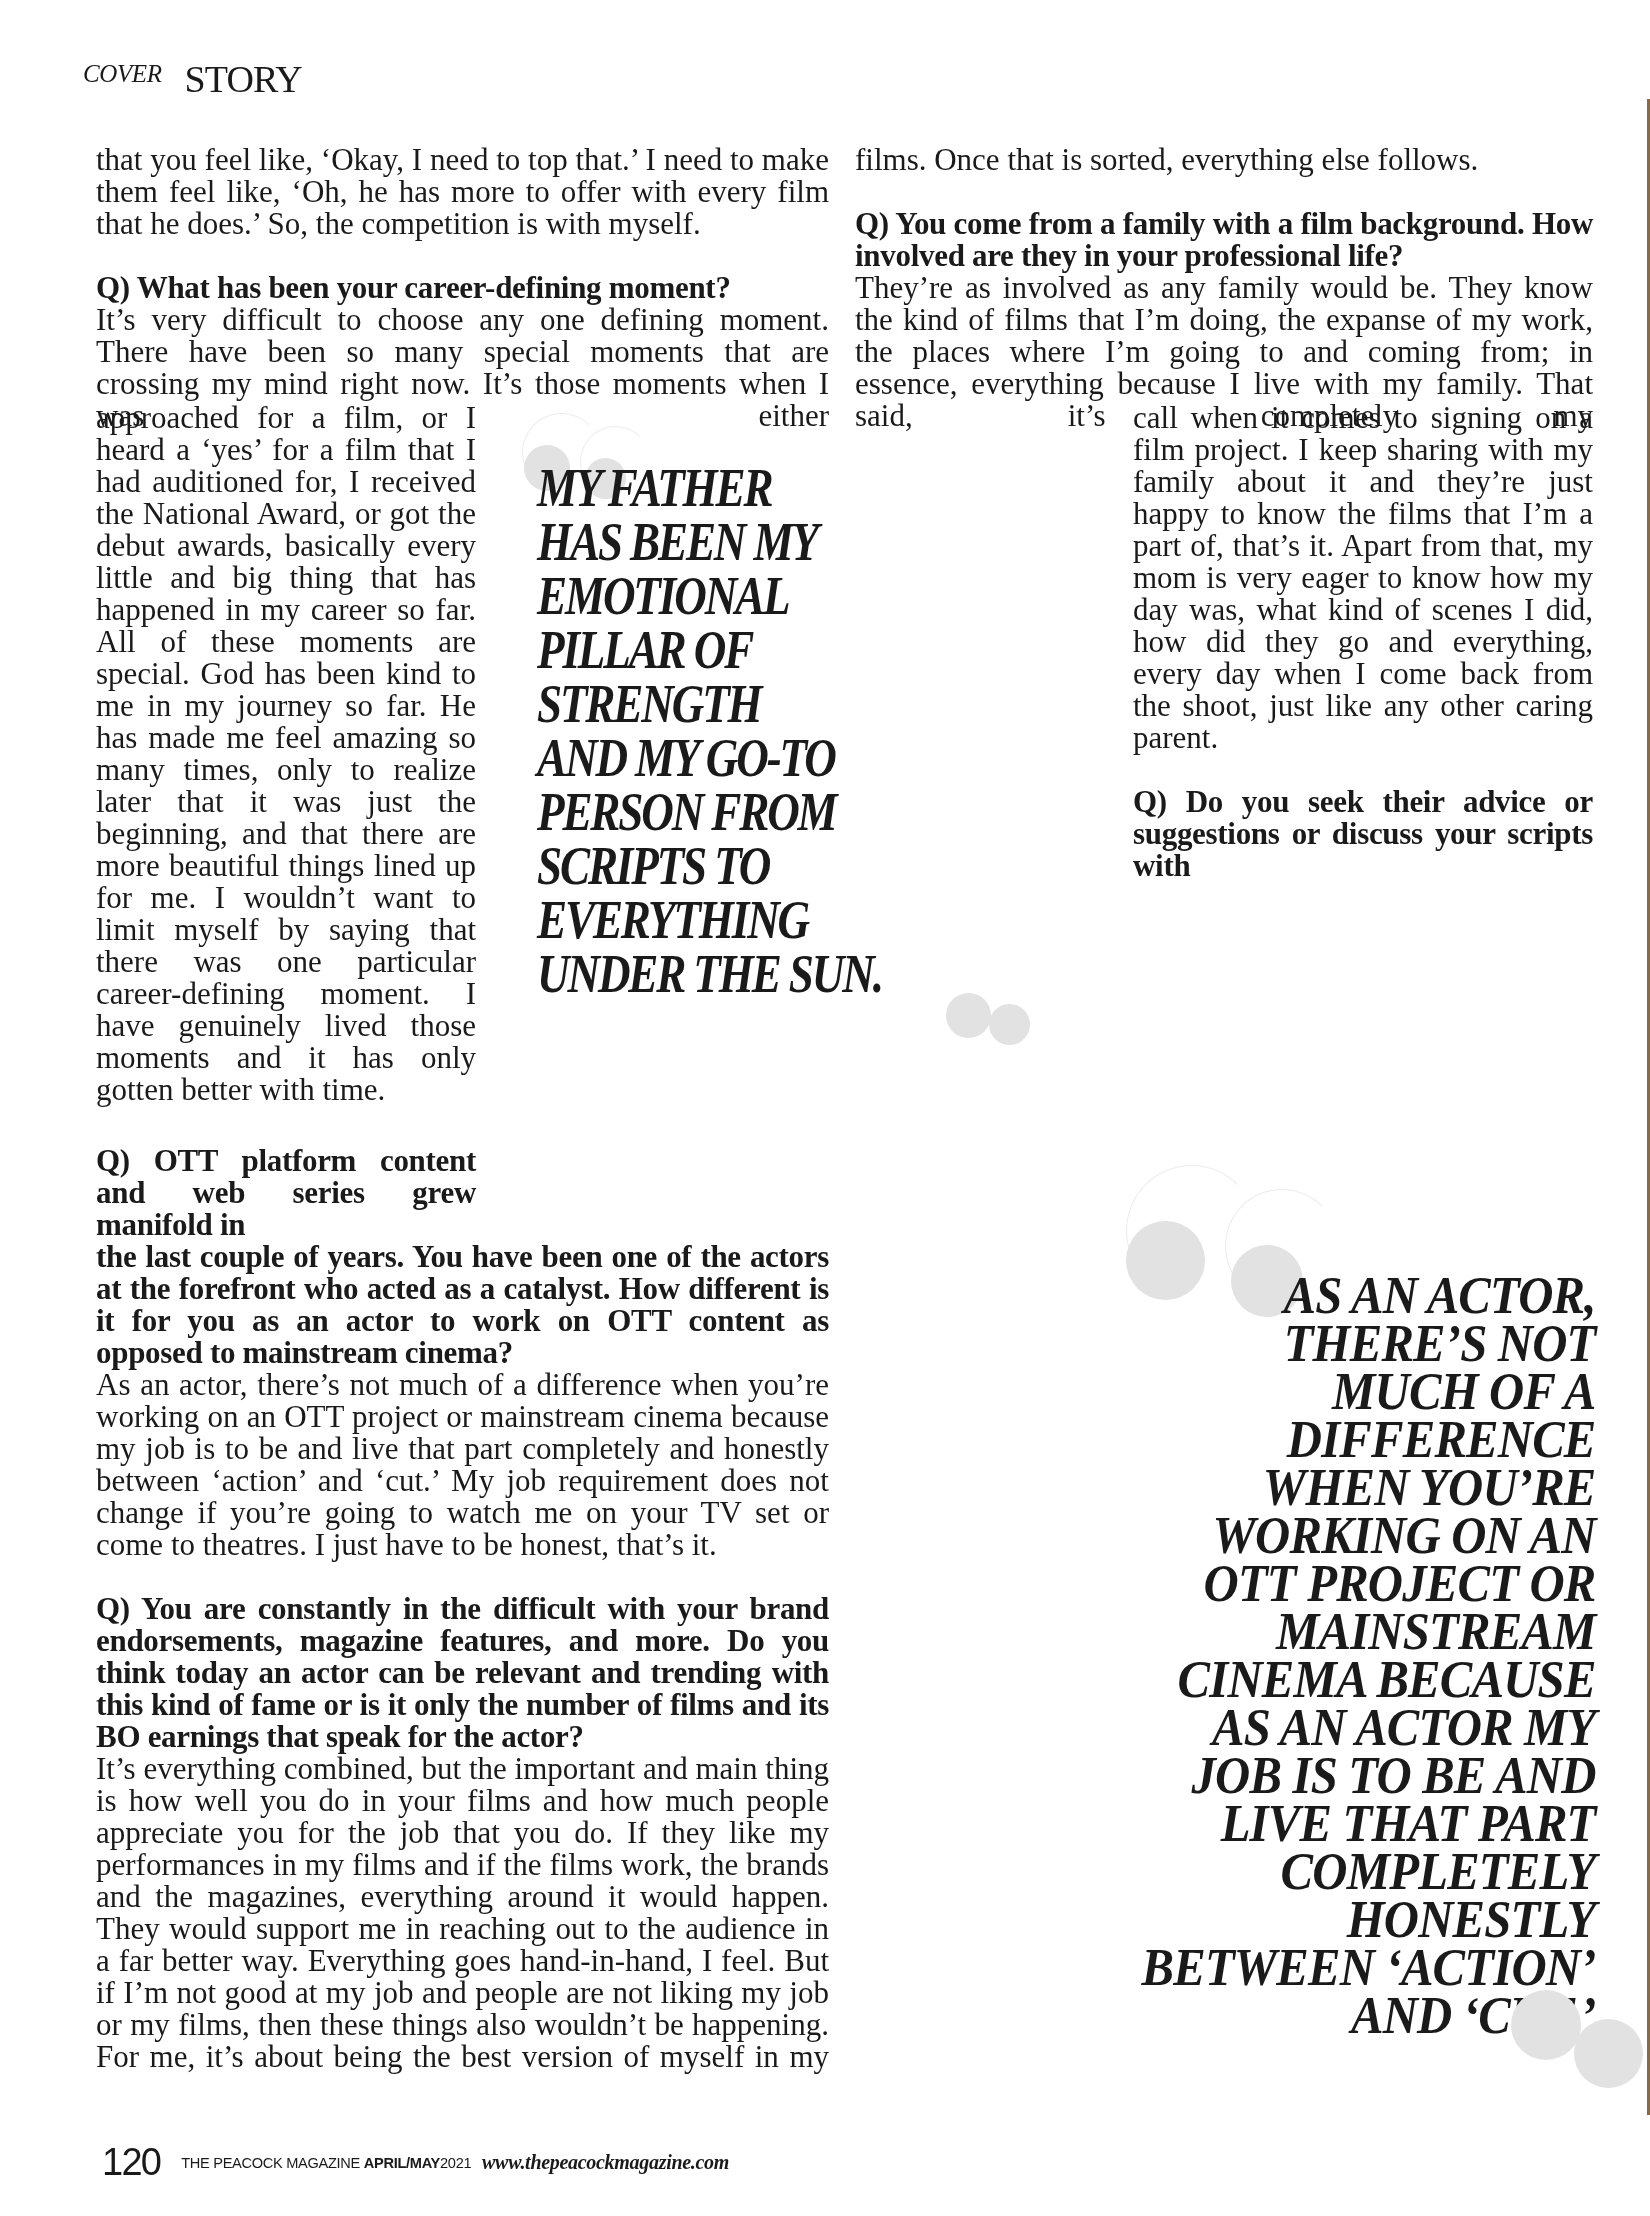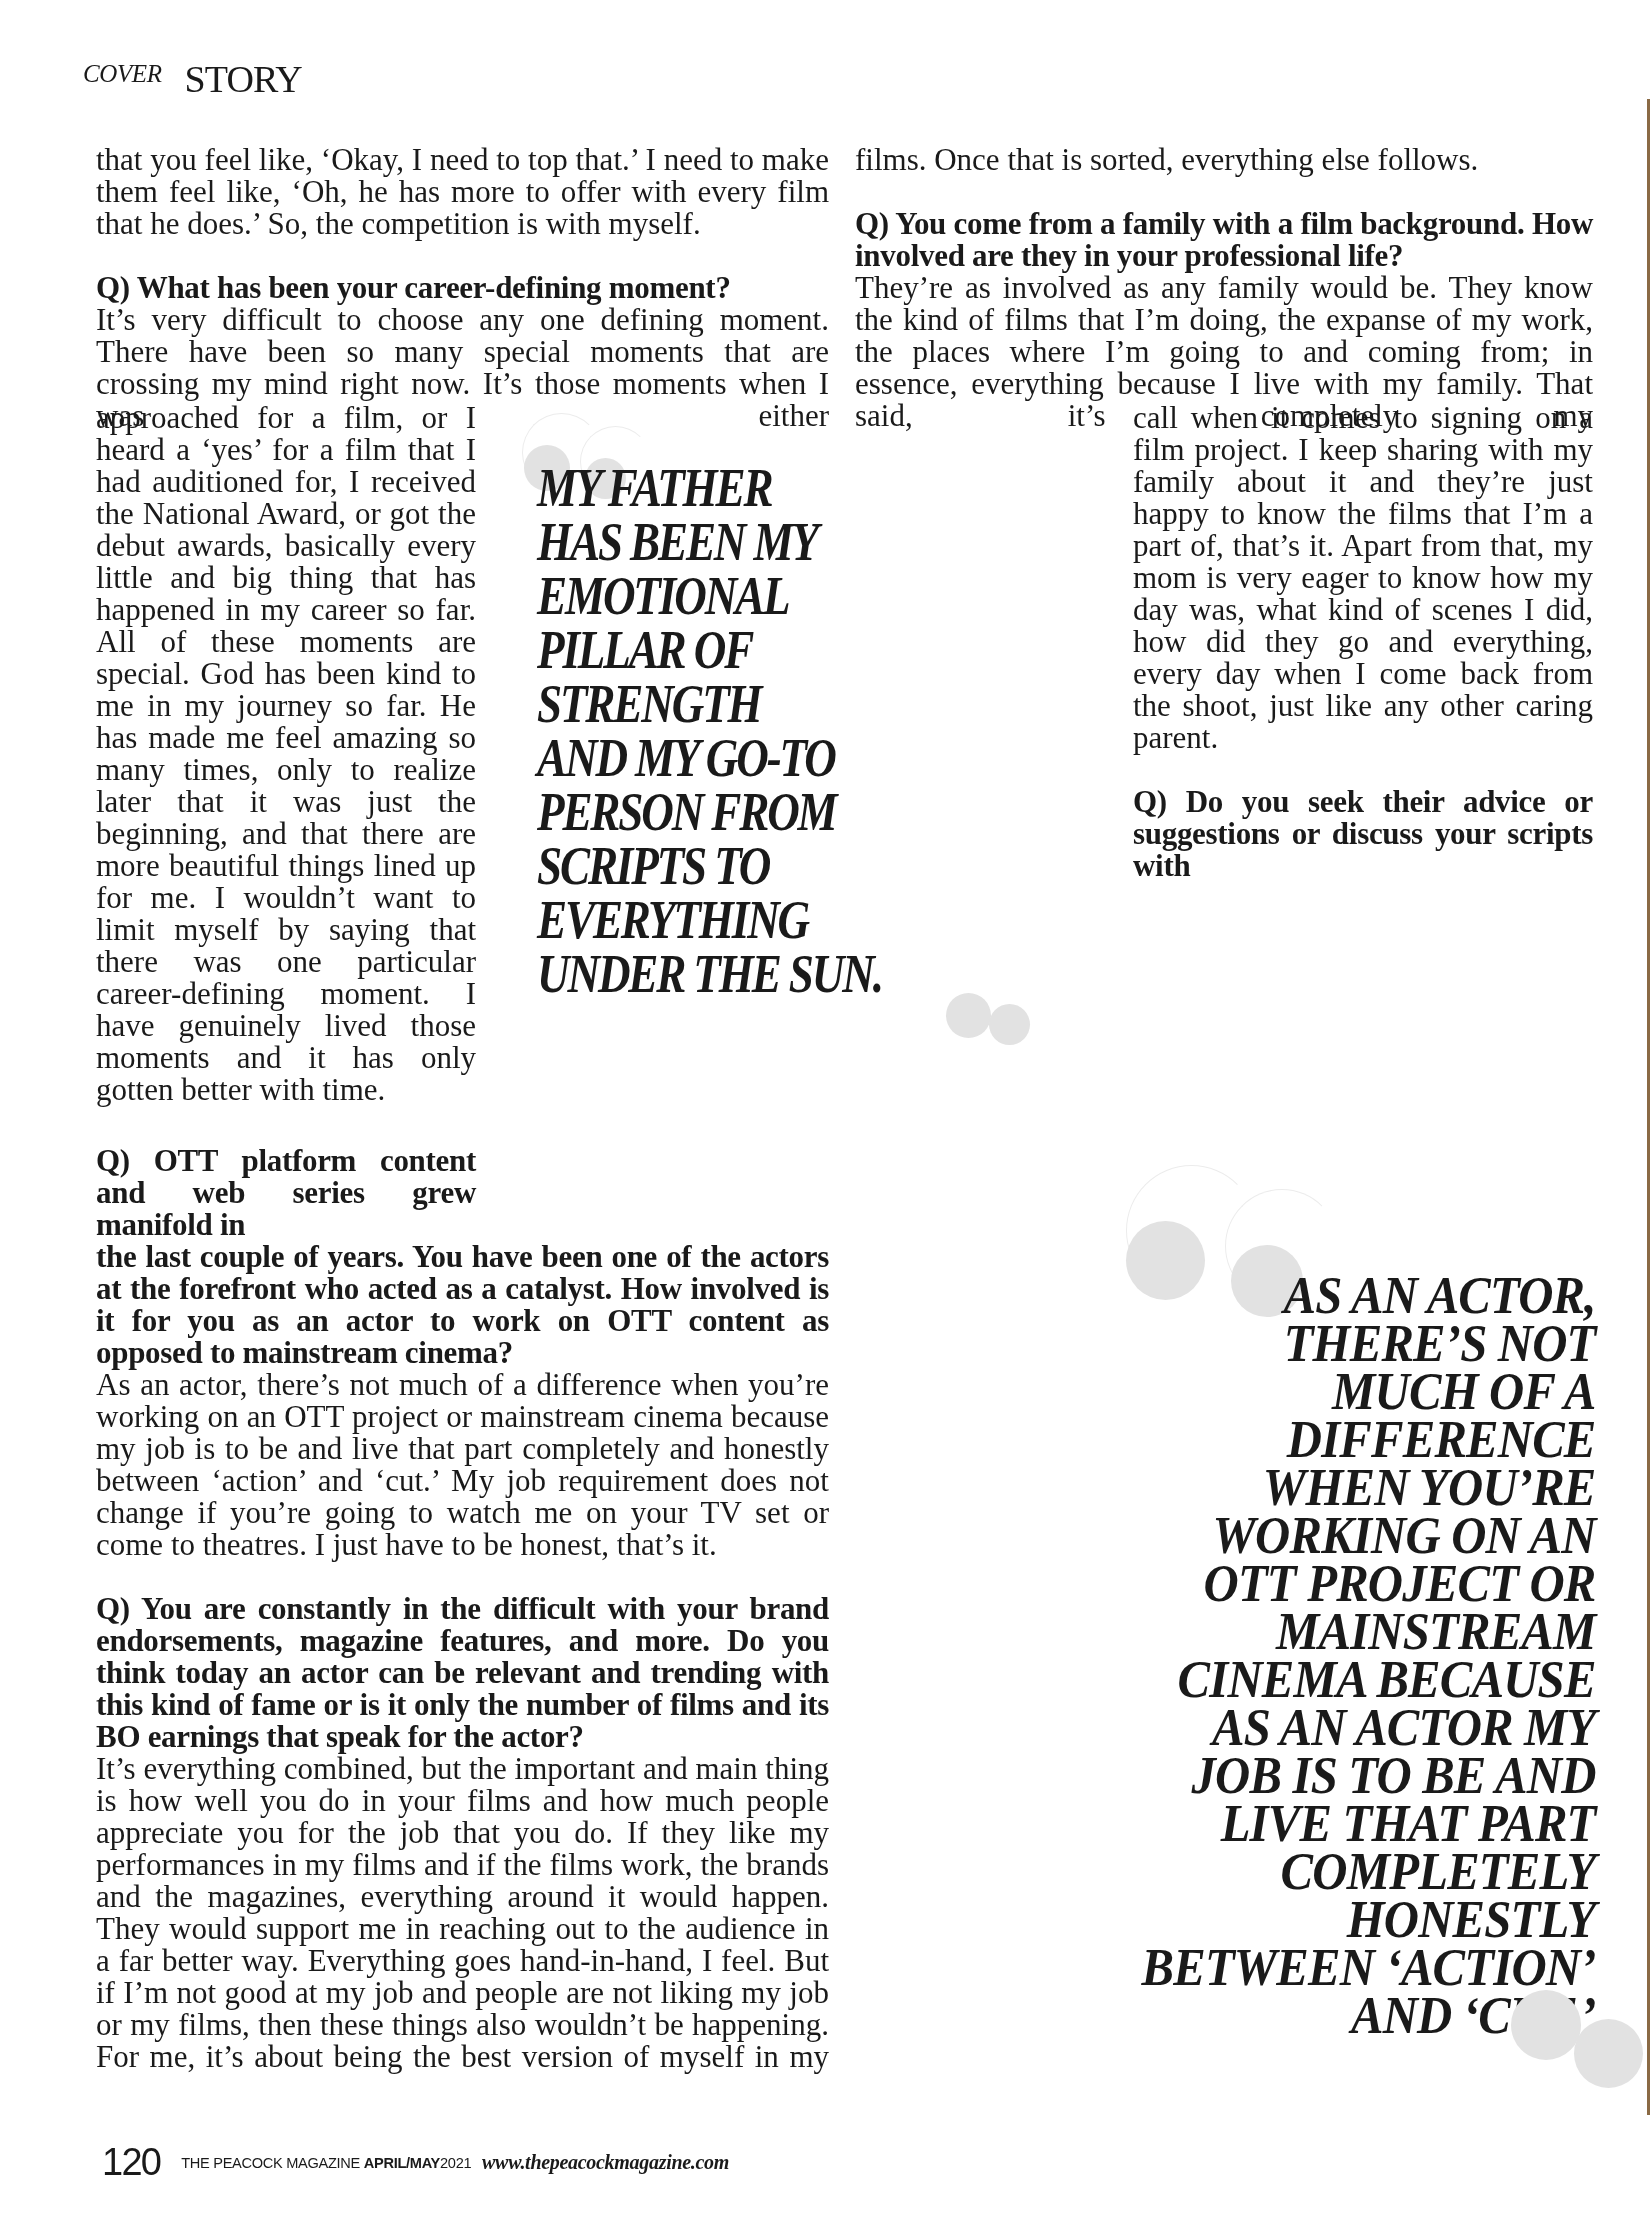--- a/index.html
+++ b/index.html
@@ -50,21 +50,21 @@
   <p class="q">Q) What has been your career-defining moment?</p>
   <p style="text-align-last: justify;">It’s very difficult to choose any one defining moment. There have been so many special moments that are crossing my mind right now. It’s those moments when I was either</p>
 </div>
 
 <div class="col narrow" style="left:96px; top:402px;">
   <p>approached for a film, or I heard a ‘yes’ for a film that I had auditioned for, I received the National Award, or got the debut awards, basically every little and big thing that has happened in my career so far. All of these moments are special. God has been kind to me in my journey so far. He has made me feel amazing so many times, only to realize later that it was just the beginning, and that there are more beautiful things lined up for me. I wouldn’t want to limit myself by saying that there was one particular career-defining moment. I have genuinely lived those moments and it has only gotten better with time.</p>
 </div>
 
 <div class="col" style="left:96px; top:1145px; width:733px;">
   <p class="q" style="width:380px;">Q) OTT platform content and web series grew manifold in</p>
-  <p class="q">the last couple of years. You have been one of the actors at the forefront who acted as a catalyst. How involved is it for you as an actor to  work on OTT content as opposed to mainstream cinema?</p>
+  <p class="q">the last couple of years. You have been one of the actors at the forefront who acted as a catalyst. How different is it for you as an actor to  work on OTT content as opposed to mainstream cinema?</p>
   <p>As an actor, there’s not much of a difference when you’re working on an OTT project or mainstream cinema because my job is to be and live that part completely and honestly between ‘action’ and ‘cut.’ My job requirement does not change if you’re going to watch me on your TV set or come to theatres. I just have to be honest, that’s it.</p>
   <div class="gap"></div>
   <p class="q">Q) You are constantly in the difficult with your brand endorsements, magazine features, and more. Do you think today an actor can be relevant and trending with this kind of fame or is it only the number of films and its BO earnings that speak for the actor?</p>
   <p style="text-align-last: justify;">It’s everything combined, but the important and main thing is how well you do in your films and how much people appreciate you for the job that you do. If they like my performances in my films and if the films work, the brands and the magazines, everything around it would happen. They would support me in reaching out to the audience in a far better way. Everything goes hand-in-hand, I feel. But if I’m not good at my job and people are not liking my job or my films, then these things also wouldn’t be happening. For me, it’s about being the best version of myself in my</p>
 </div>
 
 <div class="col" style="left:855px; top:144px; width:738px;">
   <p>films. Once that is sorted, everything else follows.</p>
   <div class="gap"></div>
   <p class="q">Q) You come from a family with a film background. How involved are they in your professional life?</p>

